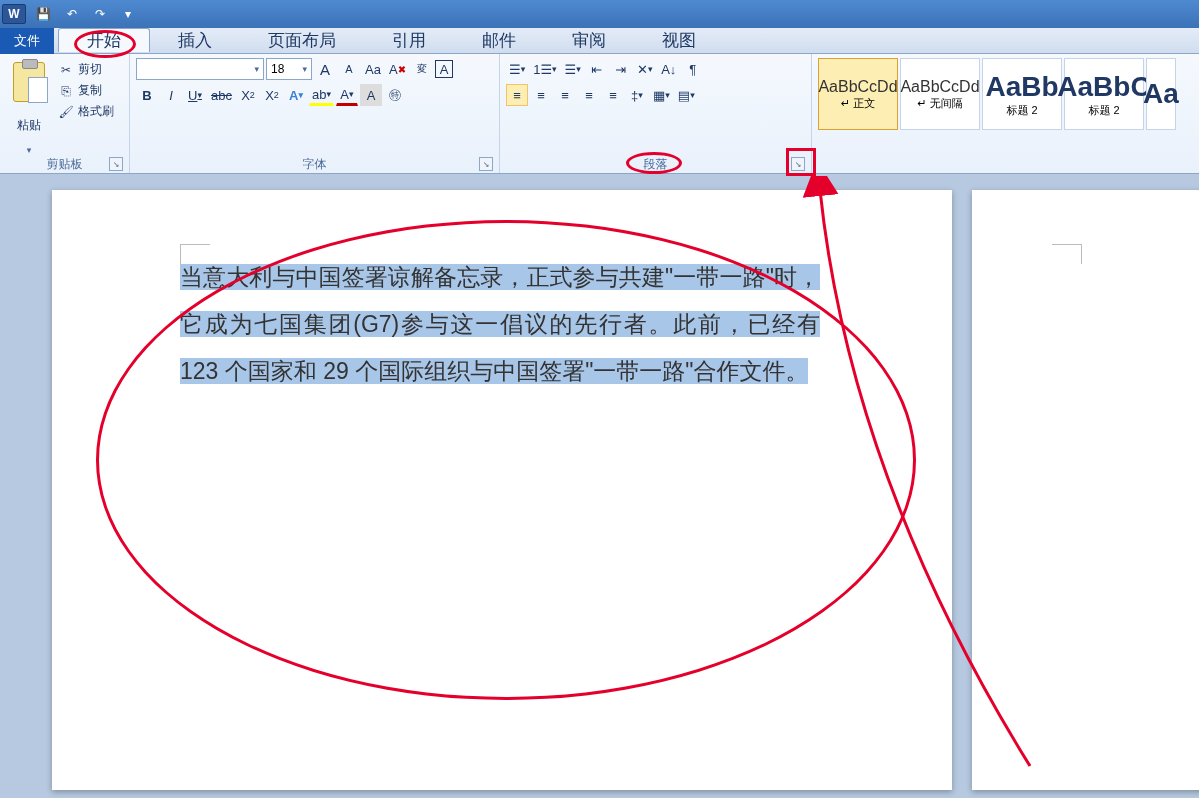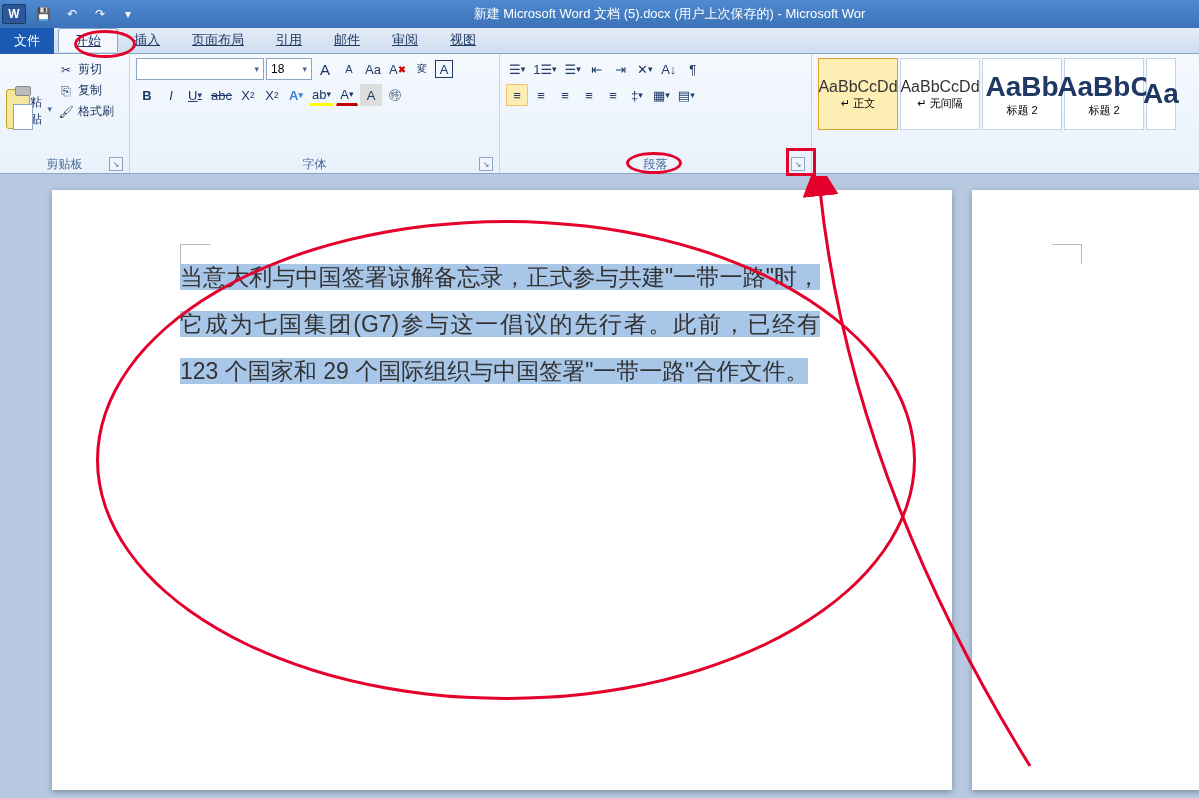--- a/index.html
+++ b/index.html
@@ -8,32 +8,32 @@
 
 .titlebar { height: 28px; background: linear-gradient(#4f8ad0,#3b72b8); display: flex; align-items: center; }
 .word-icon { width: 24px; height: 20px; background: #2b579a; color: #fff; font-weight: bold; font-size: 12px; display: flex; align-items: center; justify-content: center; margin: 0 2px; border: 1px solid #1a3d6b; border-radius: 2px; }
 .qat { display: flex; align-items: center; gap: 4px; margin-left: 4px; }
 .qat-btn { width: 24px; height: 20px; display: flex; align-items: center; justify-content: center; color: #fff; font-size: 12px; cursor: pointer; }
 .title-text { flex: 1; text-align: center; color: #fff; font-size: 13px; }
 
 
 .tabs { height: 26px; background: linear-gradient(#e4ecf7,#d0ddef); display: flex; border-bottom: 1px solid #8ba6c9; }
 .tab-file { background: #1a5ab4; color: #fff; height: 26px; padding: 0 14px; display: flex; align-items: center; font-size: 13px; margin-right: 4px; }
-.tab { height: 24px; padding: 0 16px; display: flex; align-items: center; font-size: 13px; color: #1f3864; cursor: pointer; text-decoration: underline; }
+.tab { height: 24px; padding: 0 28px; display: flex; align-items: center; font-size: 17px; color: #1f3864; cursor: pointer; }
 .tab.active { background: #f5f9fe; border: 1px solid #8ba6c9; border-bottom: none; border-radius: 3px 3px 0 0; }
 
 
 .ribbon { height: 120px; background: linear-gradient(#f5f9fe,#e9f1fb); display: flex; border-bottom: 1px solid #8ba6c9; }
 .group { border-right: 1px solid #c5d4e8; padding: 4px 6px 0 6px; display: flex; flex-direction: column; position: relative; }
 .group-body { flex: 1; display: flex; }
 .group-label { height: 18px; font-size: 12px; color: #4a6a9a; text-align: center; display: flex; align-items: center; justify-content: center; gap: 4px; position: relative; }
 .dlg-launcher { width: 14px; height: 14px; border: 1px solid #8ba6c9; background: #f0f5fc; font-size: 8px; color: #4a6a9a; display: flex; align-items: center; justify-content: center; cursor: pointer; position: absolute; right: 0; bottom: 2px; }
 
 
-.clip-paste { width: 46px; display: flex; flex-direction: row; align-items: center; justify-content: center; padding-top: 4px; }
+.clip-paste { width: 46px; display: flex; flex-direction: column; align-items: center; justify-content: space-between; padding-top: 4px; }
 .paste-icon { width: 32px; height: 40px; background: #f5e6a0; border: 1px solid #c0a020; border-radius: 3px; position: relative; }
 .paste-icon::before { content: ""; position: absolute; top: -4px; left: 8px; width: 14px; height: 8px; background: #bbb; border: 1px solid #888; border-radius: 2px; }
 .paste-icon::after { content:""; position:absolute; right:-4px; bottom:-2px; width:18px; height:24px; background:#fff; border:1px solid #8ba6c9; }
 .clip-side { display: flex; flex-direction: column; gap: 2px; margin-left: 4px; padding-top: 2px; }
 .clip-btn { display: flex; align-items: center; gap: 4px; font-size: 12px; color: #1f3864; cursor: pointer; padding: 1px 2px; }
 .small-ico { width: 16px; height: 16px; font-size: 12px; display: flex; align-items: center; justify-content: center; }
 
 
 .font-rows { display: flex; flex-direction: column; gap: 4px; }
 .font-row { display: flex; align-items: center; gap: 2px; }
@@ -81,21 +81,20 @@
 <body>
 
 <div class="titlebar">
   <div class="word-icon">W</div>
   <div class="qat">
     <div class="qat-btn">💾</div>
     <div class="qat-btn">↶</div>
     <div class="qat-btn">↷</div>
     <div class="qat-btn">▾</div>
   </div>
-  <div class="title-text">新建 Microsoft Word 文档 (5).docx (用户上次保存的) - Microsoft Wor</div>
 </div>
 
 <div class="tabs">
   <div class="tab-file">文件</div>
   <div class="tab active">开始</div>
   <div class="tab">插入</div>
   <div class="tab">页面布局</div>
   <div class="tab">引用</div>
   <div class="tab">邮件</div>
   <div class="tab">审阅</div>

